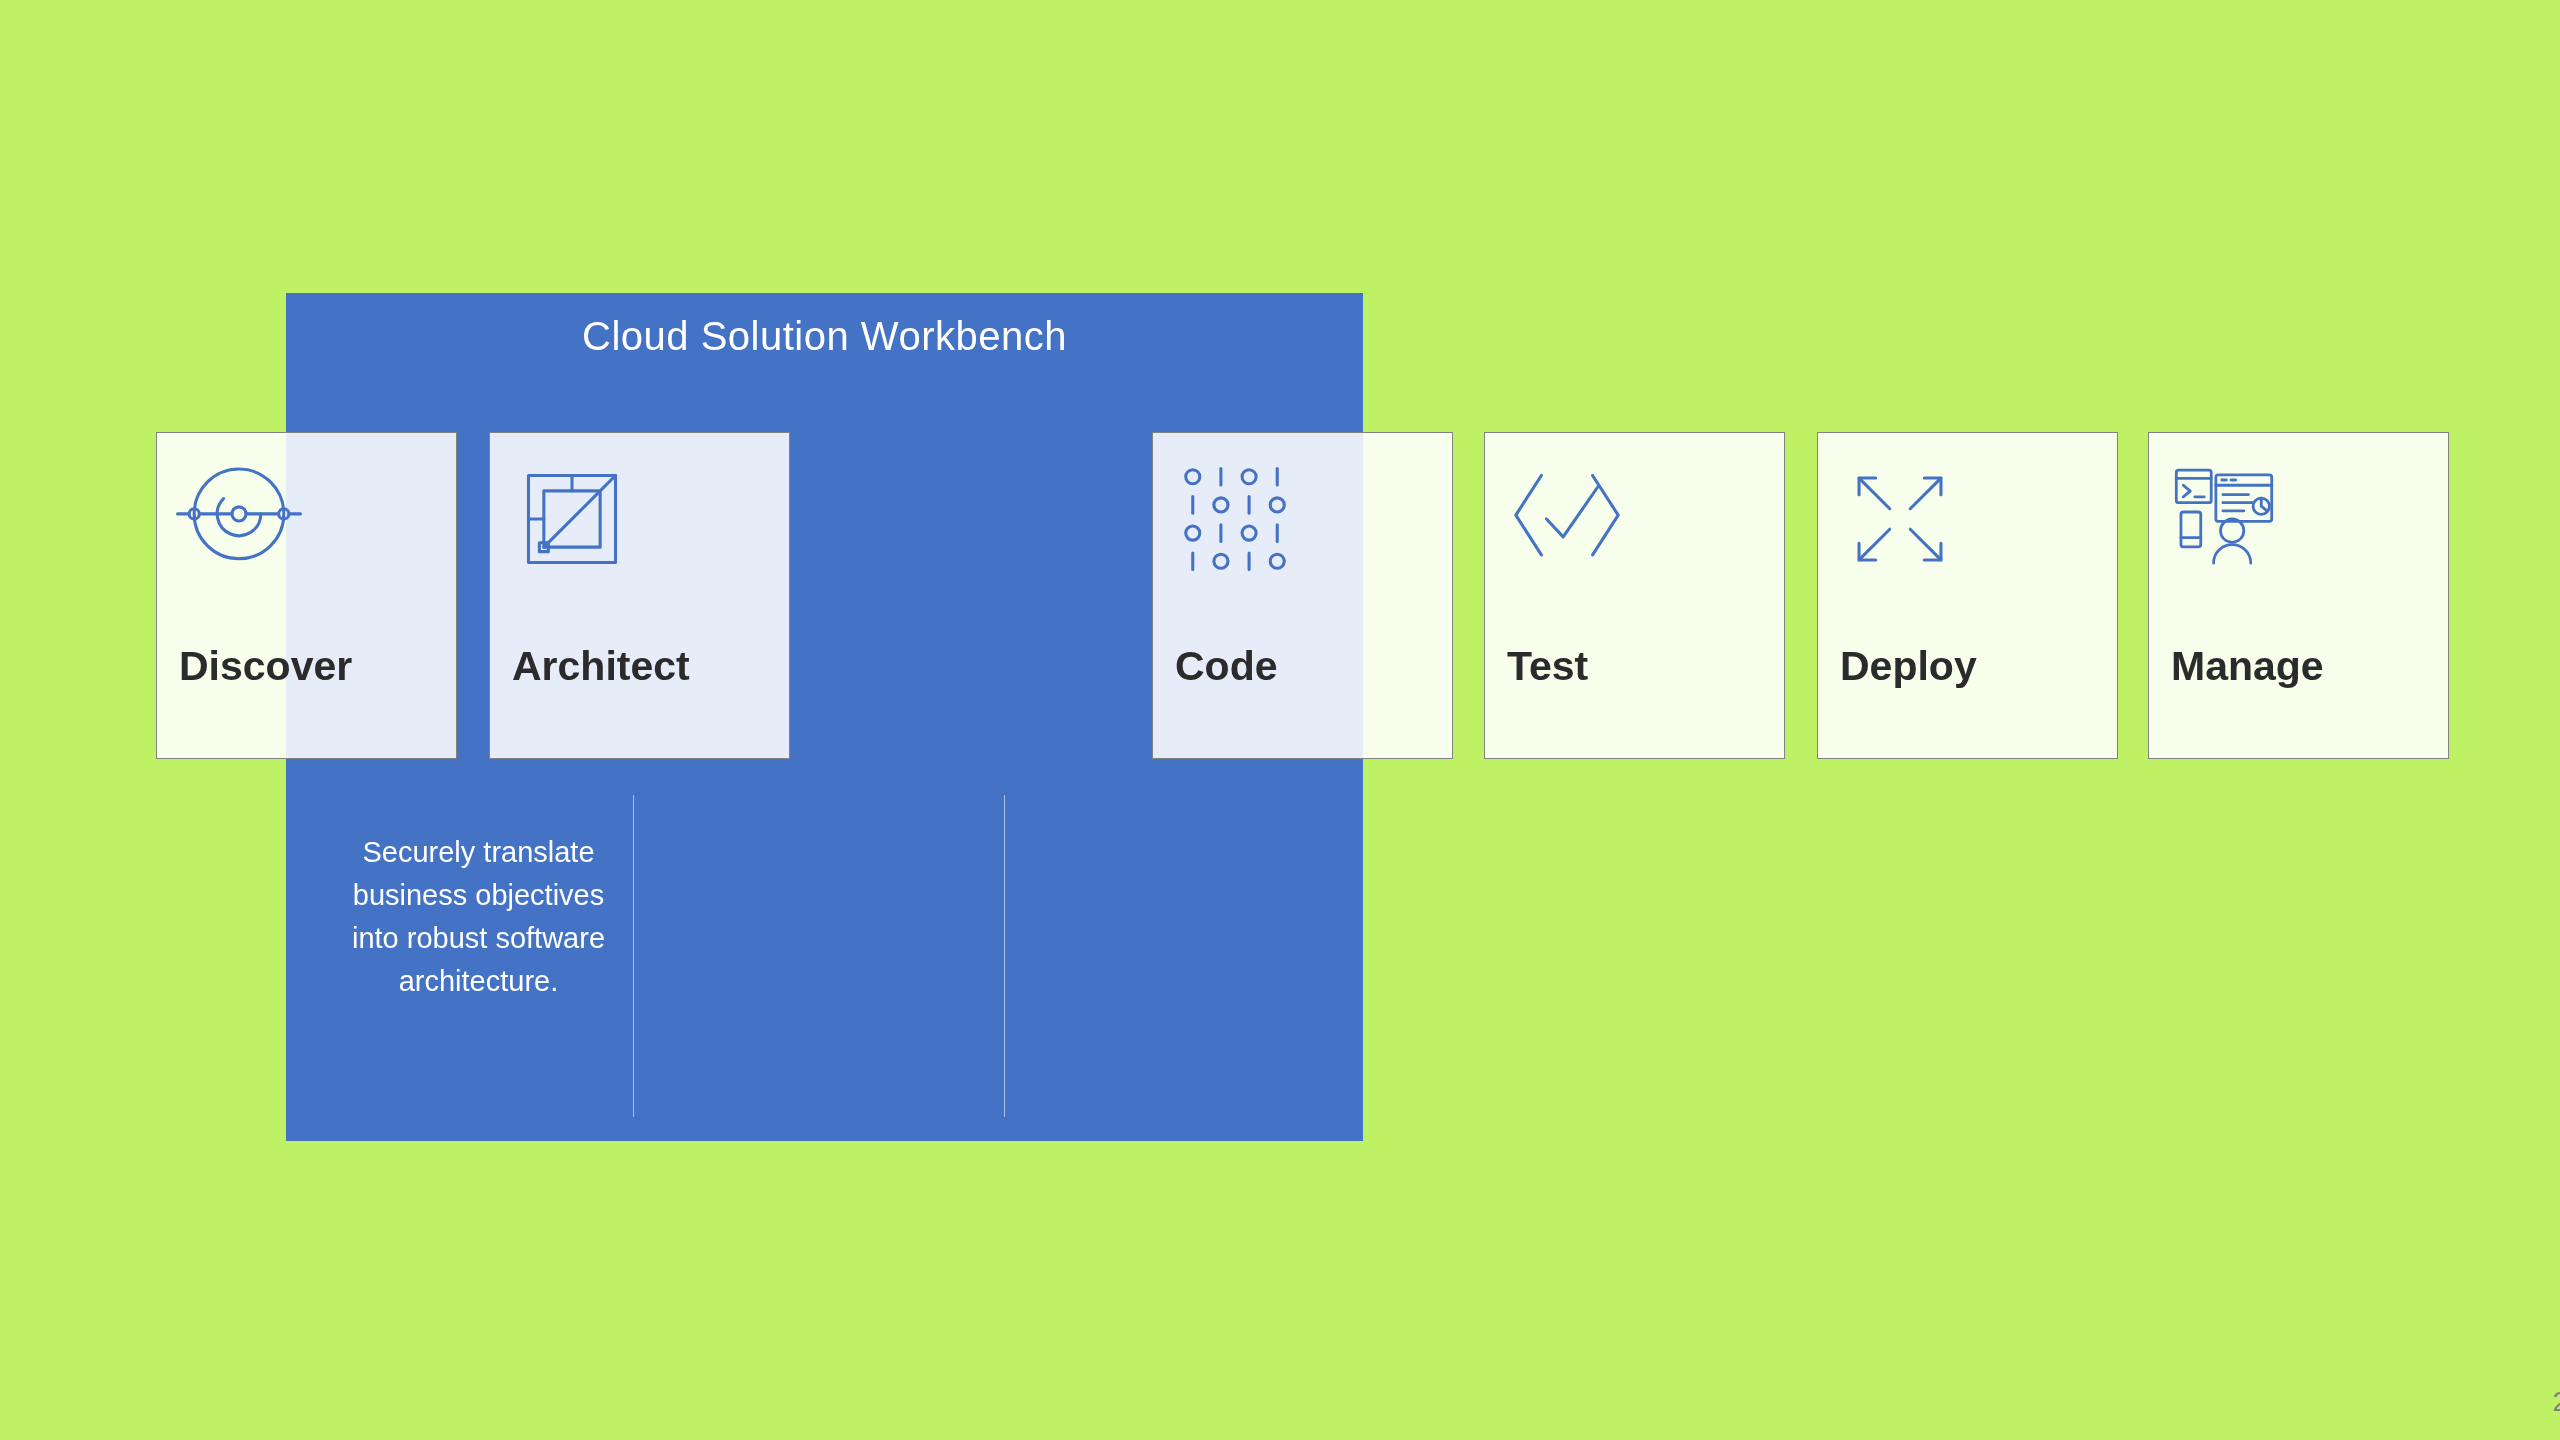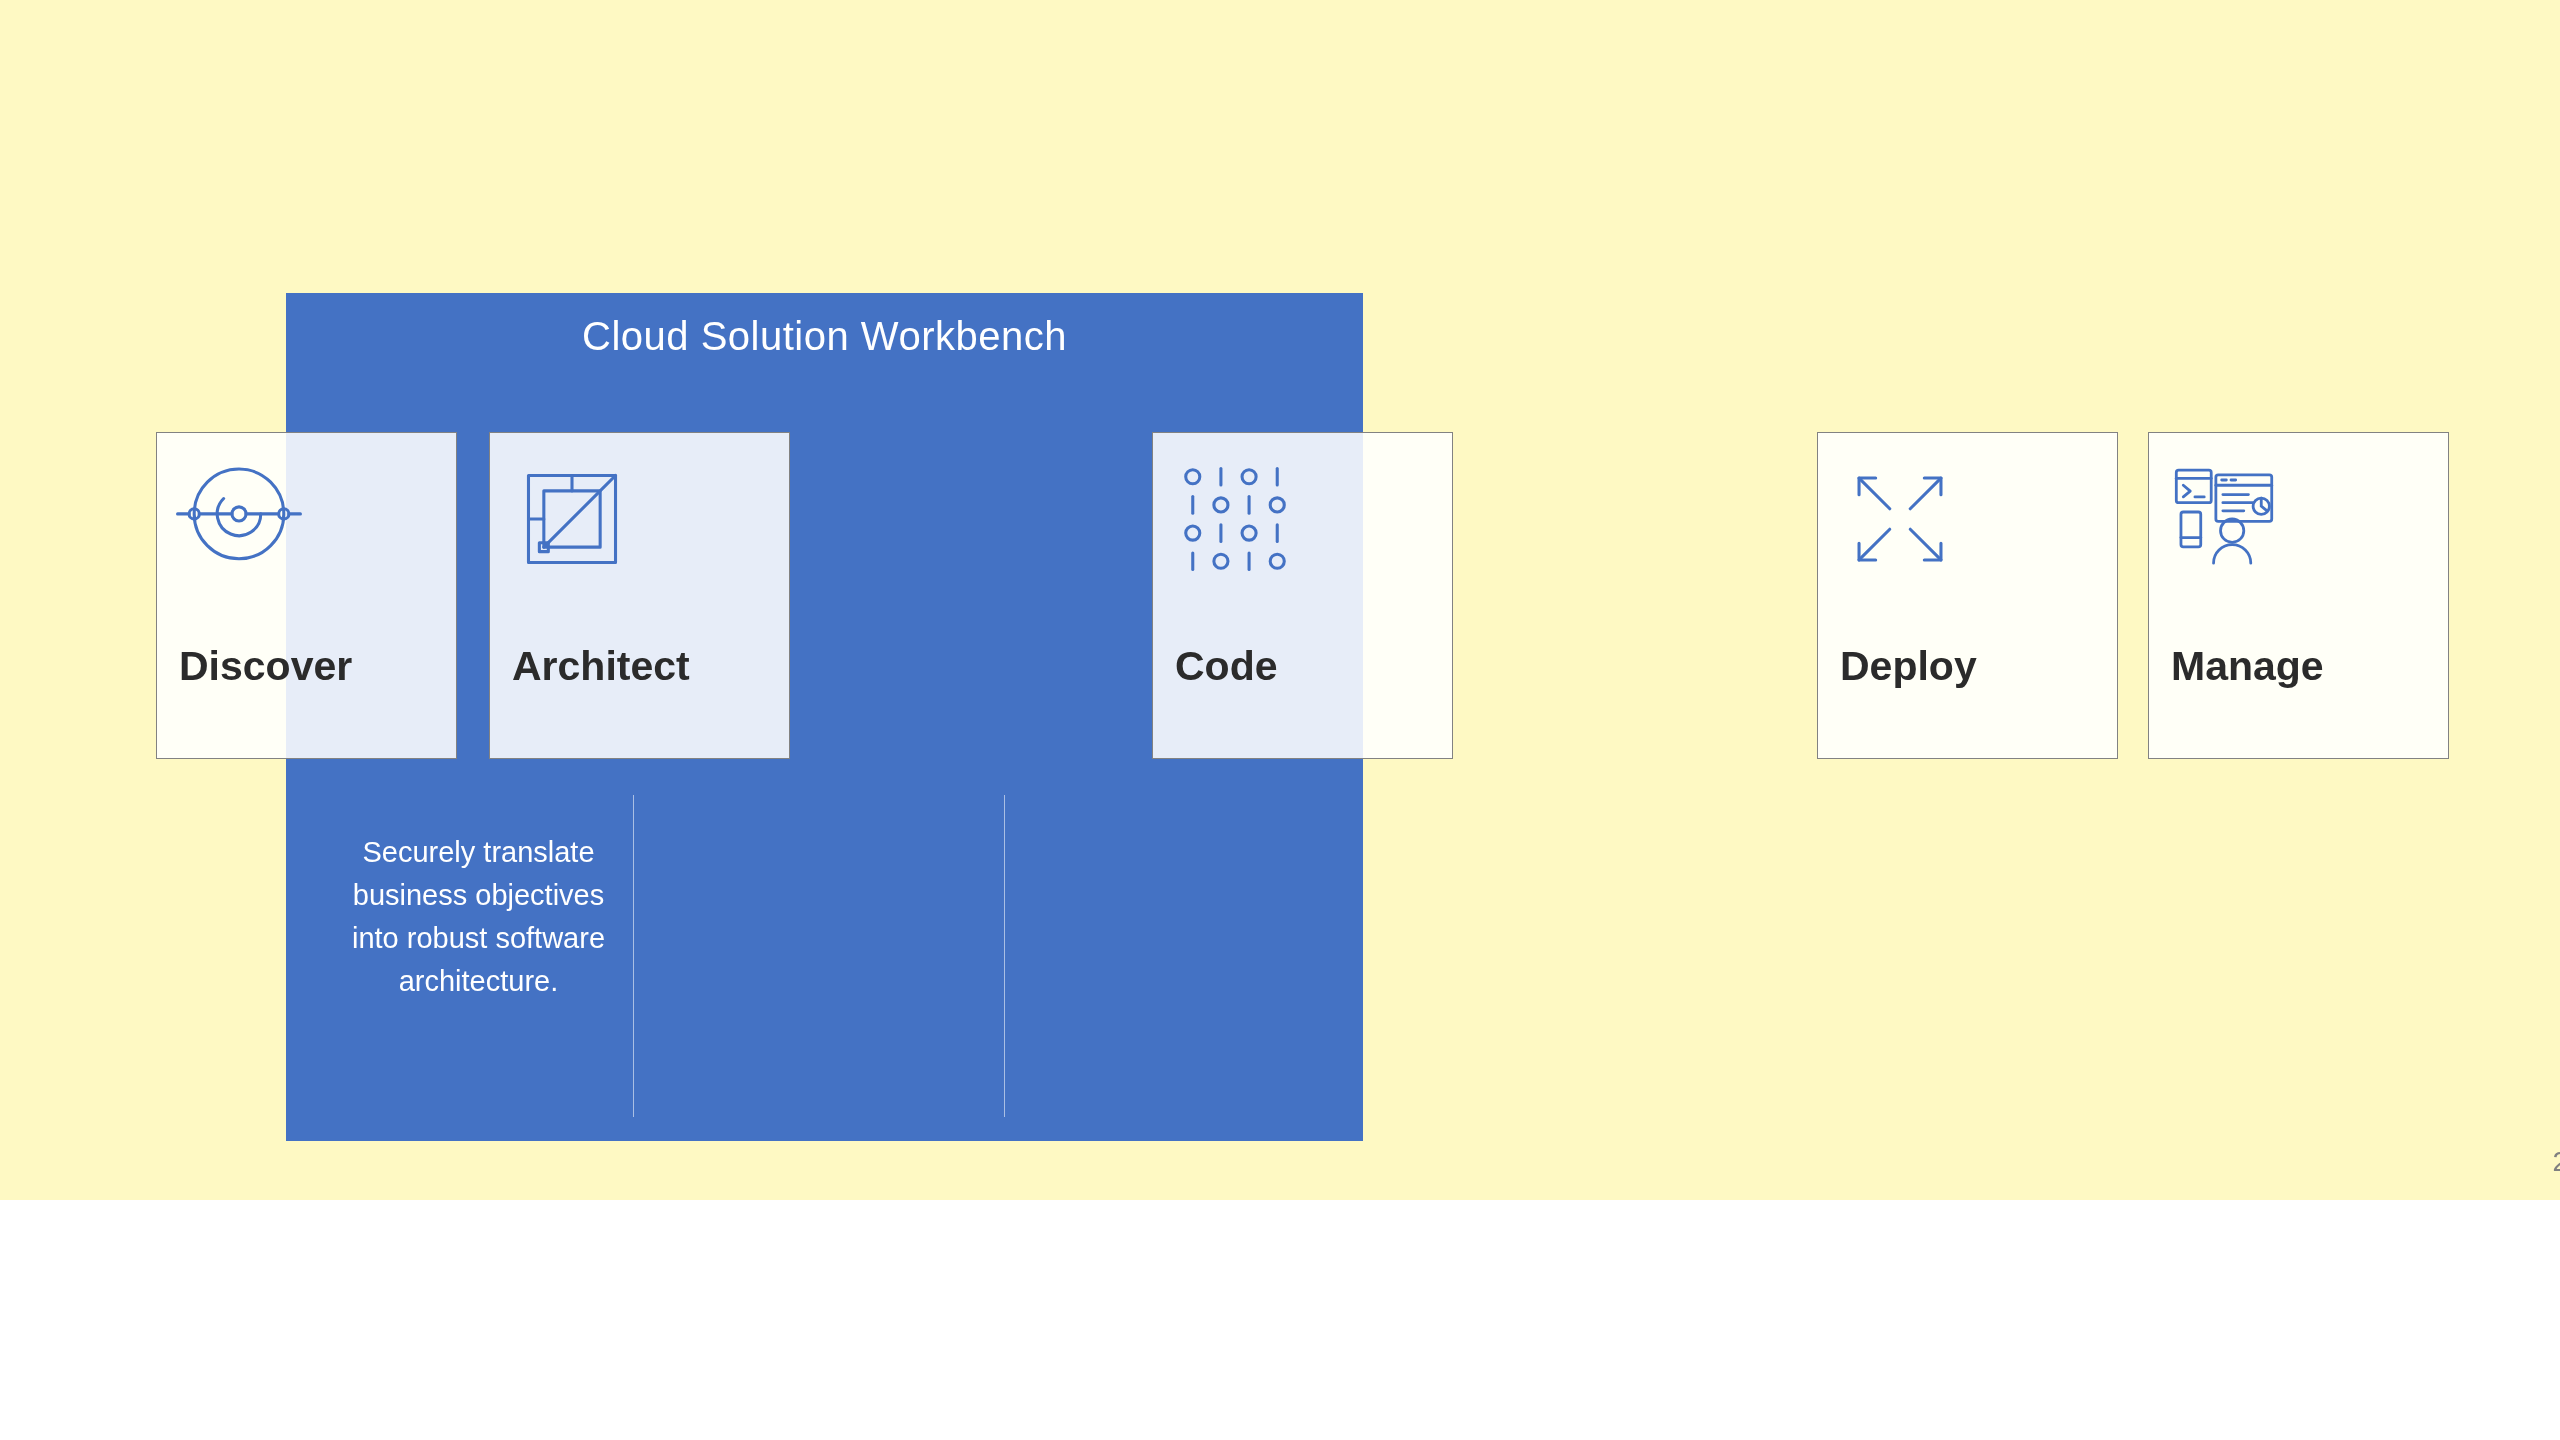--- a/index.html
+++ b/index.html
@@ -1,21 +1,21 @@
 <!DOCTYPE html>
 <html><head>
 <meta charset="utf-8">
 <style>
   * { margin:0; padding:0; box-sizing:border-box; }
   html,body { background:#ffffff; }
   body { font-family:"Liberation Sans", sans-serif; }
   .canvas {
     position:relative;
-    width:2560px; height:1200px;
-    background:#fef9c3;
+    width:2560px; height:1440px;
+    background:#bef264;
     overflow:hidden;
   }
   .workbench-panel {
     position:absolute;
     left:286px; top:293px;
     width:1077px; height:848px;
     background:#4472C4;
   }
   .workbench-title {
     position:absolute;
@@ -143,20 +143,30 @@
           <path d="M83 54.5 V67.5"></path>
         <path d="M17 76.5 V89.5"></path>
           <circle cx="39" cy="83" r="5.5"></circle>
           <path d="M61 76.5 V89.5"></path>
           <circle cx="83" cy="83" r="5.5"></circle>
       </svg>
     </span>
     <span class="stage-label">Code</span>
   </div>
 
+  <div class="stage-box" style="left:1484px">
+    <span class="stage-icon">
+      <svg viewBox="0 0 100 100">
+        <path d="M30 16 L10 47 L30 78"></path>
+        <path d="M70 16 L90 47 L70 78"></path>
+        <path d="M34 50 L47 64 L74 25"></path>
+      </svg>
+    </span>
+    <span class="stage-label">Test</span>
+  </div>
 
   <div class="stage-box" style="left:1817px">
     <span class="stage-icon">
       <svg viewBox="0 0 100 100">
         <path d="M18 31 V18 H31"></path>
           <path d="M18 18 L42 42"></path>
         <path d="M69 18 H82 V31"></path>
           <path d="M82 18 L58 42"></path>
         <path d="M18 69 V82 H31"></path>
           <path d="M18 82 L42 58"></path>

